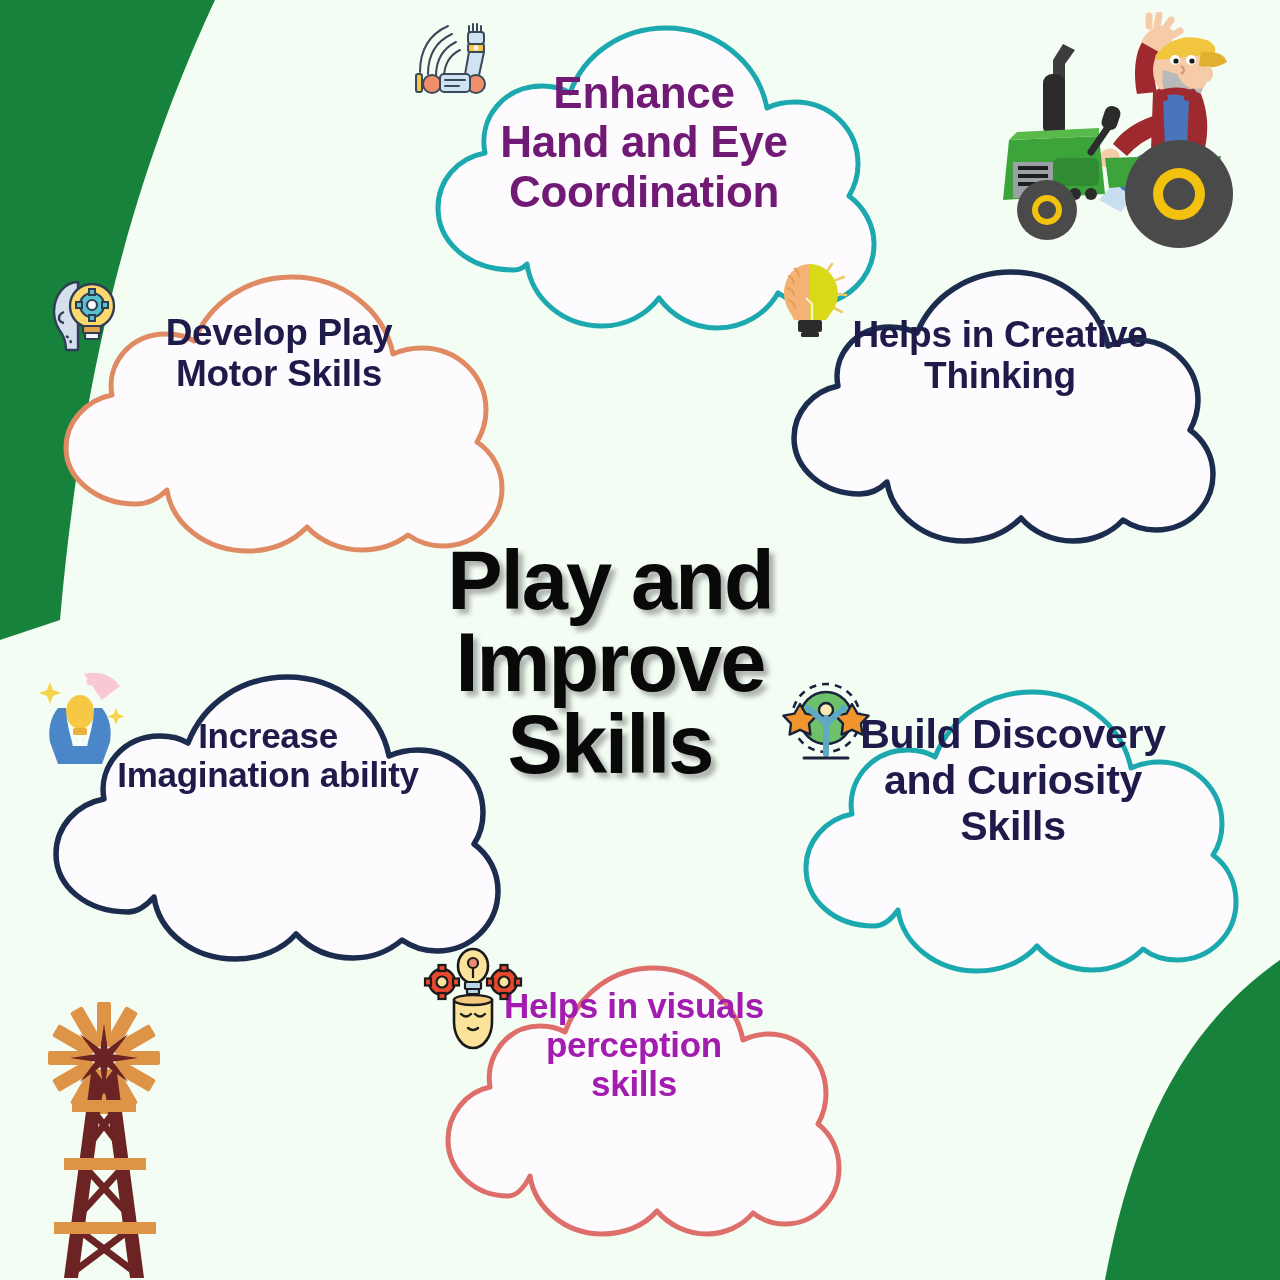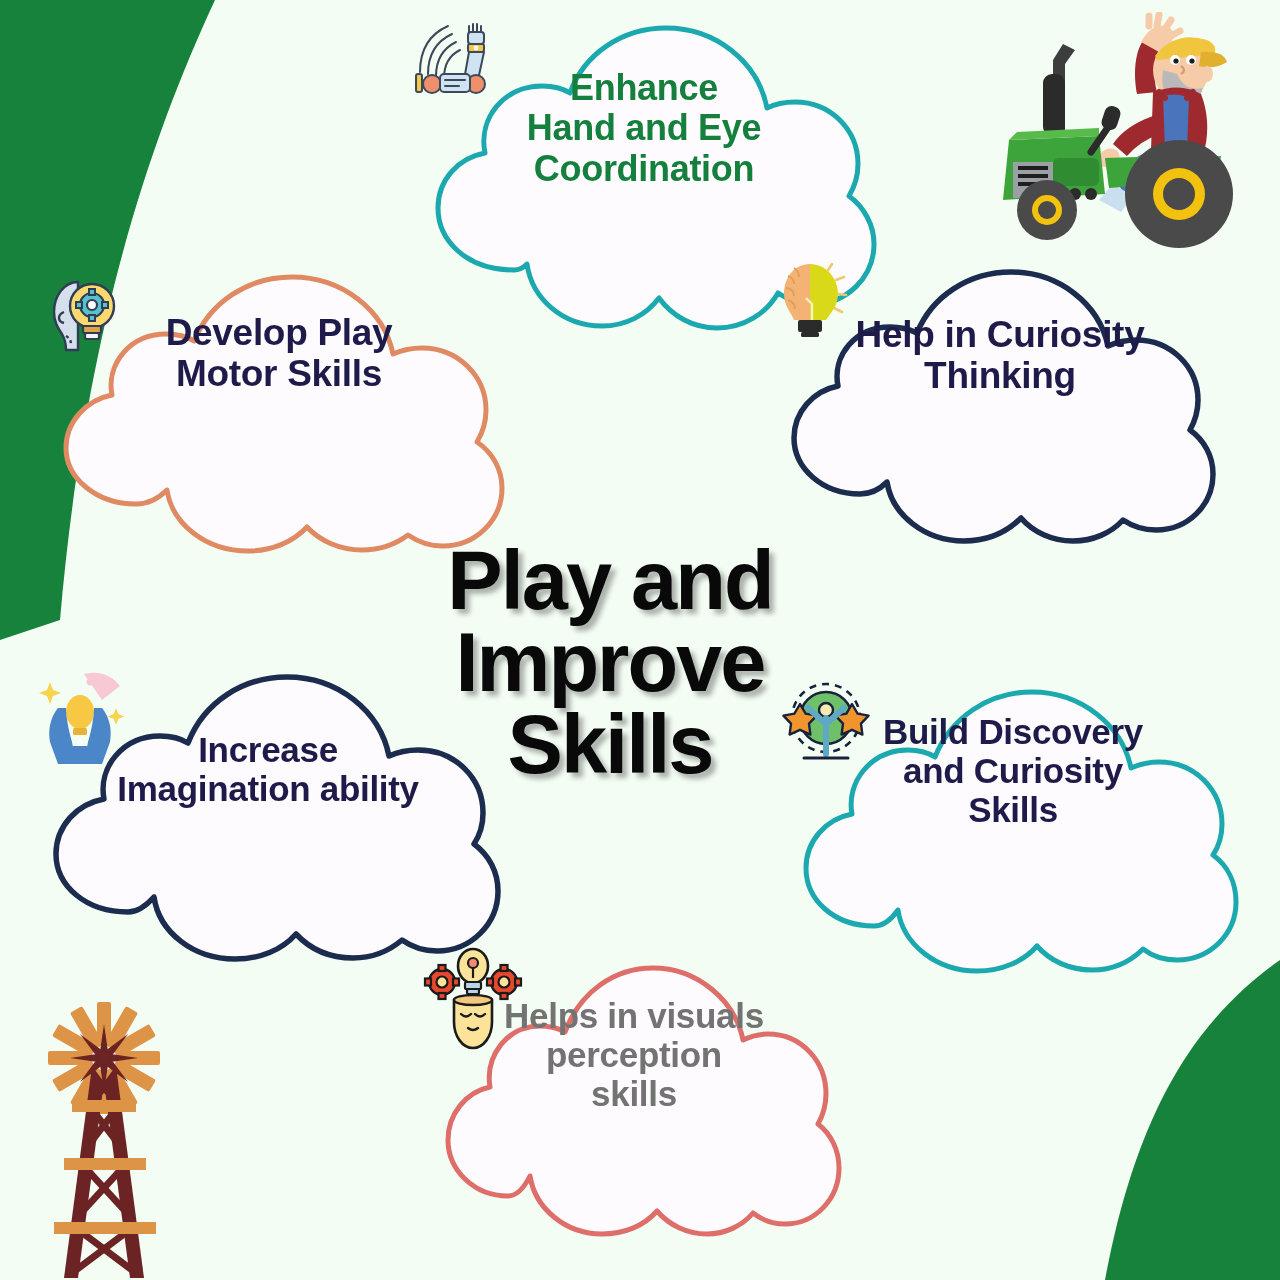--- a/index.html
+++ b/index.html
@@ -89,21 +89,21 @@
           <rect x="62" y="22" width="16" height="8" rx="2" fill="#f5c84c" stroke="#3b4a5a" stroke-width="2"></rect>
           <circle cx="70" cy="26" r="2.4" fill="#fff"></circle>
           <path d="M63,30 L58,58 h14 l6,-28 Z" fill="#cfe3f2" stroke="#3b4a5a" stroke-width="2" stroke-linejoin="round"></path>
           <rect x="10" y="52" width="6" height="18" rx="2" fill="#f5c84c" stroke="#3b4a5a" stroke-width="2"></rect>
           <circle cx="26" cy="62" r="9" fill="#ef8f6b" stroke="#3b4a5a" stroke-width="2"></circle>
           <circle cx="70" cy="62" r="9" fill="#ef8f6b" stroke="#3b4a5a" stroke-width="2"></circle>
           <rect x="34" y="52" width="30" height="18" rx="4" fill="#cfe3f2" stroke="#3b4a5a" stroke-width="2"></rect>
           <path d="M39,58 h20 M39,64 h14" stroke="#3b4a5a" stroke-width="2" stroke-linecap="round"></path>
         </svg>
       </span>
-      <div class="label" style="font-size:36px;color:#15803d;margin-top:6px;">Enhance
+      <div class="label" style="font-size:44px;color:#701a75;margin-top:6px;">Enhance
 Hand and Eye
 Coordination</div>
     </div>
   </div>
 
   <div class="cloud" style="left:40px;top:272px;width:478px;height:282px;">
     <svg width="478" height="282" viewBox="0 0 478 282">
       <path d="M96,232
                C56,232 26,206 26,176
                C26,150 46,128 72,123
@@ -183,21 +183,21 @@
             <path d="M22,18 q6,2 6,8"></path>
               <path d="M20,30 q8,1 8,8"></path>
             <path d="M22,42 q7,2 7,9"></path>
               <path d="M28,10 q5,3 5,9"></path>
           </g>
           <path d="M46,62 v-16 l-6,-6" fill="none" stroke="#f4f4c0" stroke-width="2.4"></path>
           <rect x="32" y="62" width="24" height="12" rx="2" fill="#2b2b2b"></rect>
           <rect x="35" y="74" width="18" height="5" rx="1.6" fill="#2b2b2b"></rect>
         </svg>
       </span>
-      <div class="label" style="font-size:37px;color:#1e1b4b;margin-top:28px;">Help in Curiosity
+      <div class="label" style="font-size:37px;color:#1e1b4b;margin-top:28px;">Helps in Creative
 Thinking</div>
     </div>
   </div>
 
   <div class="cloud" style="left:28px;top:668px;width:480px;height:296px;">
     <svg width="480" height="296" viewBox="0 0 480 296">
       <path d="M100,244
                C58,244 28,218 28,186
                C28,158 49,136 76,131
                C70,99 95,68 132,68
@@ -233,21 +233,21 @@
               <path d="M40,68 l-4,7"></path>
               <path d="M64,68 l4,7"></path>
             <path d="M33,58 l-7,3"></path>
               <path d="M71,58 l7,3"></path>
           </g>
           <path d="M30,40 C22,50 20,62 22,74 L30,96 L48,96 L44,74 C40,60 38,48 38,40 Z" fill="#4b86c9"></path>
           <path d="M74,40 C82,50 84,62 82,74 L74,96 L56,96 L60,74 C64,60 66,48 66,40 Z" fill="#4b86c9"></path>
           <rect x="40" y="78" width="24" height="18" fill="#4b86c9"></rect>
         </svg>
       </span>
-      <div class="label" style="font-size:35px;color:#1e1b4b;margin-top:36px;">Increase
+      <div class="label" style="font-size:35px;color:#1e1b4b;margin-top:22px;">Increase
 Imagination ability</div>
     </div>
   </div>
 
   <div class="cloud" style="left:778px;top:678px;width:470px;height:300px;">
     <svg width="470" height="300" viewBox="0 0 470 300">
       <path d="M96,248
                C56,248 28,222 28,190
                C28,163 48,141 74,136
                C68,104 93,72 130,72
@@ -273,21 +273,21 @@
           <circle cx="48" cy="40" r="26" fill="#6fc06b" stroke="#18223a" stroke-width="2.6"></circle>
           <path d="M22,26 l5.6,9.6 11,2 -7.6,8 1.4,11 -10.4,-4.8 -10.4,4.8 1.4,-11 -7.6,-8 11,-2 Z" fill="#f0952e" stroke="#18223a" stroke-width="2.4" stroke-linejoin="round"></path>
           <path d="M74,26 l5.6,9.6 11,2 -7.6,8 1.4,11 -10.4,-4.8 -10.4,4.8 1.4,-11 -7.6,-8 11,-2 Z" fill="#f0952e" stroke="#18223a" stroke-width="2.4" stroke-linejoin="round"></path>
           <circle cx="48" cy="32" r="7" fill="#f7e9b0" stroke="#18223a" stroke-width="2.4"></circle>
           <path d="M48,40 v36" stroke="#5fa9c4" stroke-width="6" stroke-linecap="round"></path>
           <path d="M48,46 L30,30" stroke="#5fa9c4" stroke-width="6" stroke-linecap="round"></path>
           <path d="M48,46 L66,30" stroke="#5fa9c4" stroke-width="6" stroke-linecap="round"></path>
           <path d="M26,80 h44" stroke="#18223a" stroke-width="3" stroke-linecap="round"></path>
         </svg>
       </span>
-      <div class="label" style="font-size:35px;color:#1e1b4b;margin-top:12px;">Build Discovery
+      <div class="label" style="font-size:41px;color:#1e1b4b;margin-top:12px;">Build Discovery
 and Curiosity
 Skills</div>
     </div>
   </div>
 
   <div class="cloud" style="left:424px;top:950px;width:420px;height:300px;">
     <svg width="420" height="300" viewBox="0 0 420 300">
       <path d="M84,246
                C50,246 24,220 24,190
                C24,164 42,142 66,137
@@ -337,21 +337,21 @@
             </g>
             <circle cx="0" cy="0" r="5.5" fill="#fbe49a" stroke="#1b1b1b" stroke-width="2.2"></circle>
           </g>
           <path d="M30,50 q19,-8 38,0 v22 a19,26 0 0 1 -38,0 Z" fill="#fbe49a" stroke="#1b1b1b" stroke-width="2.6"></path>
           <ellipse cx="49" cy="50" rx="19" ry="5" fill="#f2c97e" stroke="#1b1b1b" stroke-width="2.4"></ellipse>
           <path d="M37,64 q5,5 10,0" fill="none" stroke="#1b1b1b" stroke-width="2.4" stroke-linecap="round"></path>
           <path d="M51,64 q5,5 10,0" fill="none" stroke="#1b1b1b" stroke-width="2.4" stroke-linecap="round"></path>
           <path d="M44,78 q5,4 10,0" fill="none" stroke="#1b1b1b" stroke-width="2.4" stroke-linecap="round"></path>
         </svg>
       </span>
-      <div class="label" style="font-size:35px;color:#737373;margin-top:28px;">Helps in visuals
+      <div class="label" style="font-size:35px;color:#a21caf;margin-top:18px;">Helps in visuals
 perception
 skills</div>
     </div>
   </div>
 
   <div id="center-title">Play and
 Improve
 Skills</div>
 
   <div class="art" style="left:985px;top:12px;width:280px;height:250px;">

